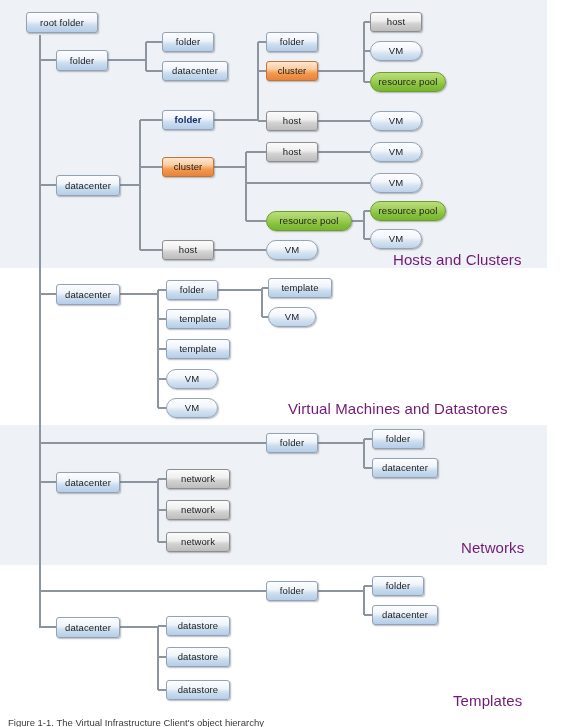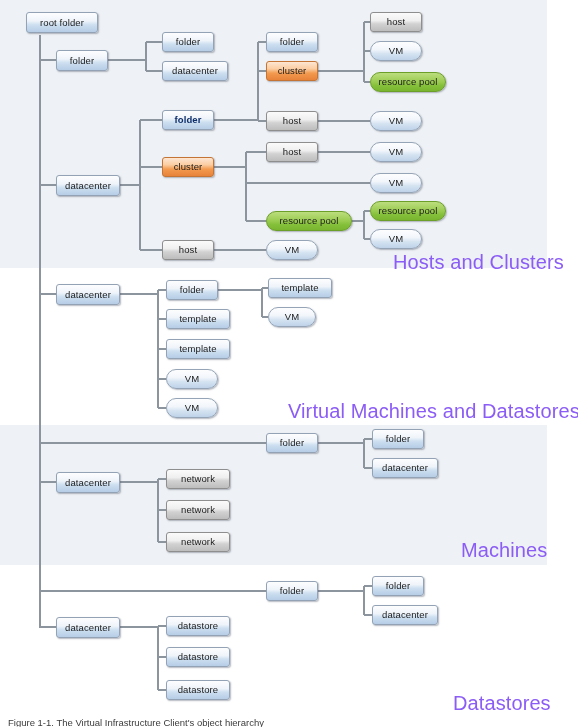--- a/index.html
+++ b/index.html
@@ -71,22 +71,22 @@
     border-radius: 11px;
     background: linear-gradient(to bottom, #fdfdfe 0%, #f2f6fb 42%, #d6e4f2 64%, #bed2e8 100%);
     border-color: #95a4b6;
   }
   .node.selected {
     color: #0d2e6b;
     font-weight: bold;
   }
   .section-label {
     position: absolute;
-    font-size: 20px;
-    color: #8b5cf6;
+    font-size: 15px;
+    color: #701a75;
     white-space: nowrap;
     letter-spacing: 0.1px;
   }
   .caption {
     position: absolute;
     font-size: 9.5px;
     color: #3b3b3b;
     white-space: nowrap;
   }
   .caption .cap-num { font-weight: normal; }
@@ -319,21 +319,21 @@
     <span>network</span>
   </div>
   <div class="node gray" style="left:166px; top:500px; width:64px; height:20px;">
     <span>network</span>
   </div>
   <div class="node gray" style="left:166px; top:532px; width:64px; height:20px;">
     <span>network</span>
   </div>
 
   <div class="section-label" style="left:461px; top:539px;">
-    <span>Machines</span>
+    <span>Networks</span>
   </div>
 
   <div class="node blue" style="left:266px; top:581px; width:52px; height:20px;">
     <span>folder</span>
   </div>
   <div class="node blue" style="left:372px; top:576px; width:52px; height:20px;">
     <span>folder</span>
   </div>
   <div class="node blue" style="left:372px; top:605px; width:66px; height:20px;">
     <span>datacenter</span>
@@ -345,21 +345,21 @@
     <span>datastore</span>
   </div>
   <div class="node blue" style="left:166px; top:647px; width:64px; height:20px;">
     <span>datastore</span>
   </div>
   <div class="node blue" style="left:166px; top:680px; width:64px; height:20px;">
     <span>datastore</span>
   </div>
 
   <div class="section-label" style="left:453px; top:692px;">
-    <span>Datastores</span>
+    <span>Templates</span>
   </div>
 
   <div class="caption" style="left:8px; top:717px;">
     <span class="cap-num">Figure 1-1.</span>
     <span>The Virtual Infrastructure Client's object hierarchy</span>
   </div>
 
 </div>
 
 </body></html>

